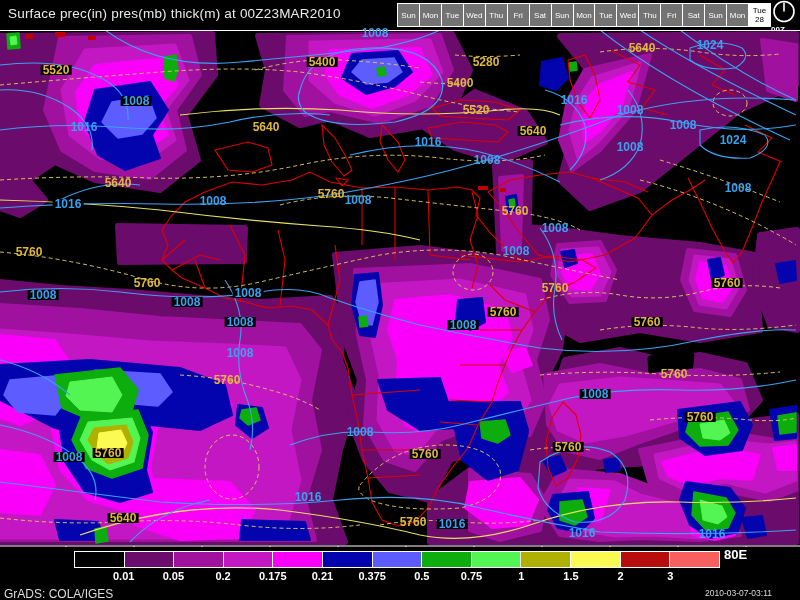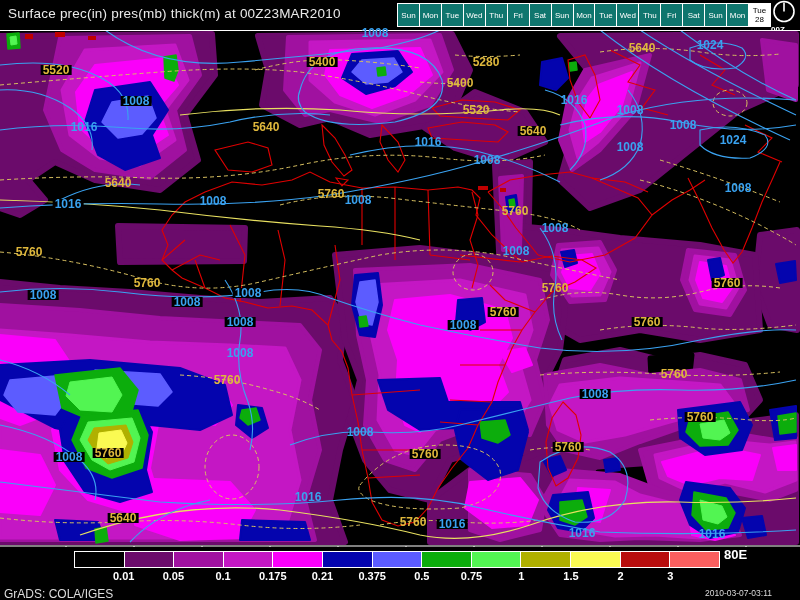--- a/index.html
+++ b/index.html
@@ -1,21 +1,21 @@
 <!DOCTYPE html>
 <html><head>
 <meta charset="utf-8">
 <style>
   html,body{margin:0;padding:0;background:#000;}
   #screen{position:relative;width:800px;height:600px;background:#000;overflow:hidden;
           font-family:"Liberation Sans",sans-serif;}
   
   #title{position:absolute;left:8px;top:6px;color:#e9e9e9;font-size:13.5px;letter-spacing:.2px;white-space:nowrap;}
   #day-strip{position:absolute;left:398px;top:3px;width:373px;height:24px;display:flex;}
-  .day-cell{flex:1;border:1px solid #fff;margin-left:-1px;background:#0f766e;color:#fff;
+  .day-cell{flex:1;border:1px solid #fff;margin-left:-1px;background:#737373;color:#fff;
             display:flex;flex-direction:column;align-items:center;justify-content:center;
             font-size:8px;line-height:9px;cursor:pointer;}
   .day-cell.selected{background:#fff;color:#000;}
   .day-date{display:none;}
   .day-cell.selected .day-date{display:block;}
   #clock{position:absolute;left:771px;top:0px;width:14px;height:34px;cursor:pointer;text-align:center;}
   #clock-label{color:#fff;font-size:8px;font-weight:bold;line-height:8px;display:block;margin-top:-2px;}
   
   #map{position:absolute;left:0;top:30px;width:800px;height:517px;}
   #label-layer{position:absolute;left:0;top:0;width:800px;height:600px;pointer-events:none;}
@@ -394,21 +394,21 @@
       <div class="legend-box" style="background: rgb(12, 173, 12);"></div>
       <div class="legend-box" style="background: rgb(82, 245, 82);"></div>
       <div class="legend-box" style="background: rgb(176, 176, 0);"></div>
       <div class="legend-box" style="background: rgb(250, 250, 82);"></div>
       <div class="legend-box" style="background: rgb(184, 13, 13);"></div>
       <div class="legend-box" style="background: rgb(250, 95, 95);"></div>
     </div>
   <div id="legend-labels">
       <span class="legend-val" style="left: 49.6923px;">0.01</span>
       <span class="legend-val" style="left: 99.3846px;">0.05</span>
-      <span class="legend-val" style="left: 149.077px;">0.1</span>
+      <span class="legend-val" style="left: 149.077px;">0.2</span>
       <span class="legend-val" style="left: 198.769px;">0.175</span>
       <span class="legend-val" style="left: 248.462px;">0.21</span>
       <span class="legend-val" style="left: 298.154px;">0.375</span>
       <span class="legend-val" style="left: 347.846px;">0.5</span>
       <span class="legend-val" style="left: 397.538px;">0.75</span>
       <span class="legend-val" style="left: 447.231px;">1</span>
       <span class="legend-val" style="left: 496.923px;">1.5</span>
       <span class="legend-val" style="left: 546.615px;">2</span>
       <span class="legend-val" style="left: 596.308px;">3</span>
     </div>

